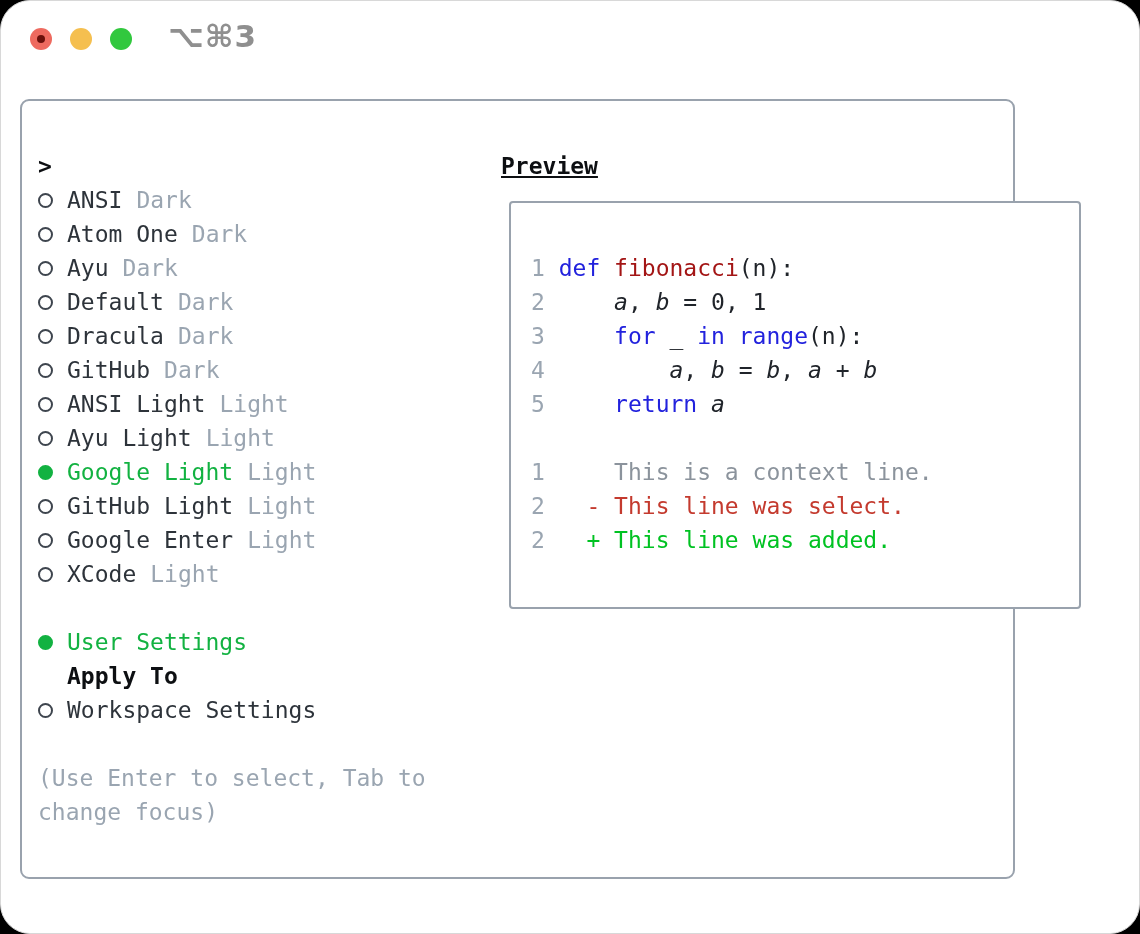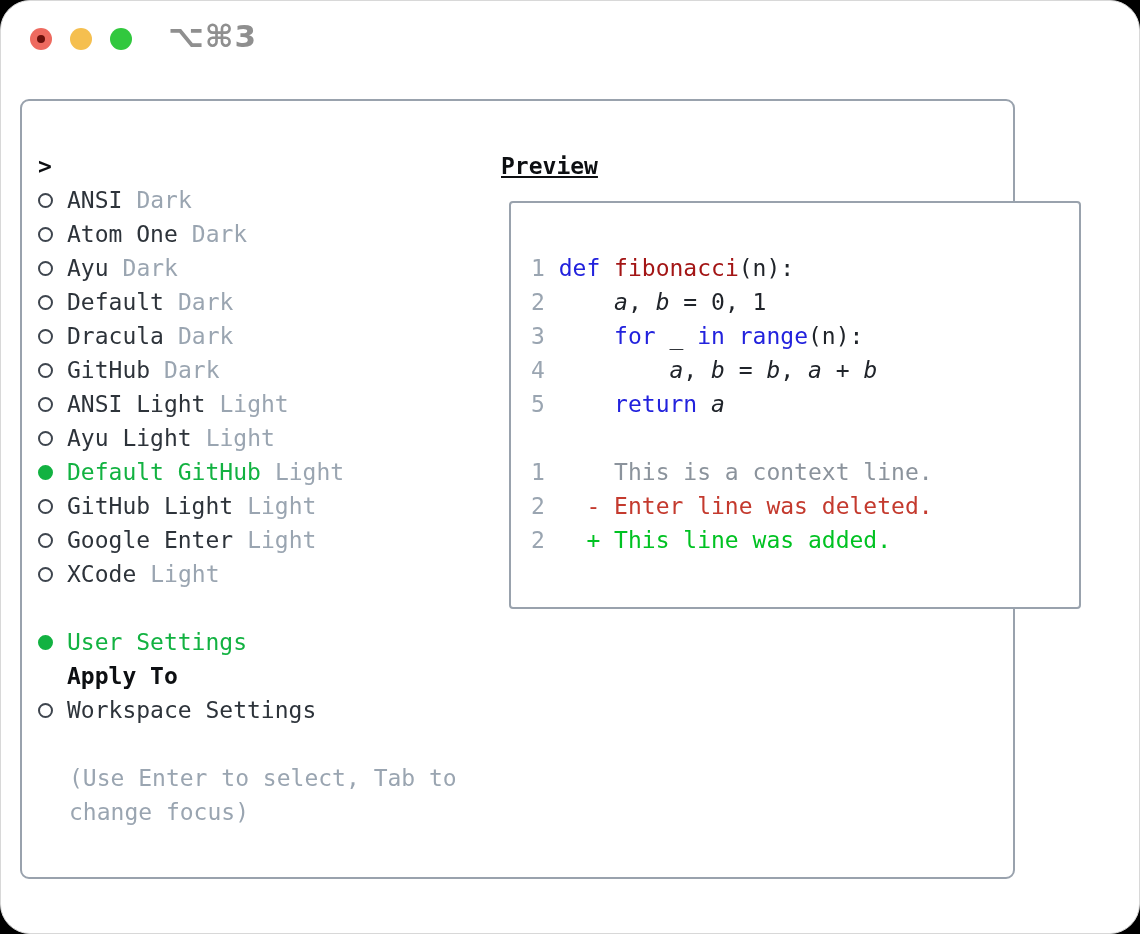--- a/index.html
+++ b/index.html
@@ -29,21 +29,21 @@
   .bullet { display:inline-block; width:29px; height:34px; position:relative; flex:0 0 29px; }
   .bullet.circle::before { content:""; position:absolute; left:0; top:10px; width:11px; height:11px;
                            border:2px solid #3e454e; border-radius:50%; }
   .bullet.circle.filled::before { background:#12b241; border-color:#12b241; }
   .prompt { font-weight:bold; color:#0d0f12; width:29px; flex:0 0 29px; }
   .title  { font-weight:bold; color:#0d0f12; }
   .theme-name { color:#2d333a; }
   .theme-variant { color:#9aa5b1; margin-left:14px; }
   .selected .theme-name { color:#12b241; }
   .spacer { height:34px; }
-  .help { height:34px; line-height:34px; font-size:23px; color:#9aa5b1; white-space:pre;margin-left:31px; }
+  .help { height:34px; line-height:34px; font-size:23px; color:#9aa5b1; white-space:pre; }
   
   .preview-label { position:absolute; left:479px; top:48px; height:34px; line-height:34px;
                    font-size:23px; font-weight:bold; color:#0d0f12;text-decoration:underline; }
   .preview-box { position:absolute; left:487px; top:100px; width:572px; height:408px;
                  border:2px solid #99a2ad; border-radius:4px; background:#fff;
                  padding:48px 0 0 20px; }
   .code-line { height:34px; line-height:34px; font-size:23px; white-space:pre; }
   .gut { color:#9aa5b1; }
   .kw  { color:#2222dd; }
   .fn  { color:#a31515; }
@@ -91,21 +91,21 @@
       <div class="row">
         <span class="bullet circle"></span><span class="theme-name">GitHub</span><span class="theme-variant">Dark</span>
       </div>
       <div class="row">
         <span class="bullet circle"></span><span class="theme-name">ANSI Light</span><span class="theme-variant">Light</span>
       </div>
       <div class="row">
         <span class="bullet circle"></span><span class="theme-name">Ayu Light</span><span class="theme-variant">Light</span>
       </div>
       <div class="row selected">
-        <span class="bullet circle filled"></span><span class="theme-name">Default GitHub</span><span class="theme-variant">Light</span>
+        <span class="bullet circle filled"></span><span class="theme-name">Google Light</span><span class="theme-variant">Light</span>
       </div>
       <div class="row">
         <span class="bullet circle"></span><span class="theme-name">GitHub Light</span><span class="theme-variant">Light</span>
       </div>
       <div class="row">
         <span class="bullet circle"></span><span class="theme-name">Google Enter</span><span class="theme-variant">Light</span>
       </div>
       <div class="row">
         <span class="bullet circle"></span><span class="theme-name">XCode</span><span class="theme-variant">Light</span>
       </div>
@@ -131,18 +131,18 @@
     <div class="preview-label">Preview</div>
 
     <div class="preview-box">
       <div class="code-line"><span class="gut">1 </span><span class="kw">def</span><span class="pln"> </span><span class="fn">fibonacci</span><span class="pln">(n):</span></div>
       <div class="code-line"><span class="gut">2 </span><span class="pln">    </span><span class="var">a</span><span class="pln">, </span><span class="var">b</span><span class="pln"> = 0, 1</span></div>
       <div class="code-line"><span class="gut">3 </span><span class="pln">    </span><span class="kw">for</span><span class="pln"> _ </span><span class="kw">in</span><span class="pln"> </span><span class="kw">range</span><span class="pln">(n):</span></div>
       <div class="code-line"><span class="gut">4 </span><span class="pln">        </span><span class="var">a</span><span class="pln">, </span><span class="var">b</span><span class="pln"> = </span><span class="var">b</span><span class="pln">, </span><span class="var">a</span><span class="pln"> + </span><span class="var">b</span></div>
       <div class="code-line"><span class="gut">5 </span><span class="pln">    </span><span class="kw">return</span><span class="pln"> </span><span class="var">a</span></div>
       <div class="code-line"></div>
       <div class="code-line"><span class="gut">1 </span><span class="ctx">    This is a context line.</span></div>
-      <div class="code-line"><span class="gut">2 </span><span class="del">  - Enter line was deleted.</span></div>
+      <div class="code-line"><span class="gut">2 </span><span class="del">  - This line was select.</span></div>
       <div class="code-line"><span class="gut">2 </span><span class="add">  + This line was added.</span></div>
     </div>
 
   </div>
 </div>
 
 </body></html>

